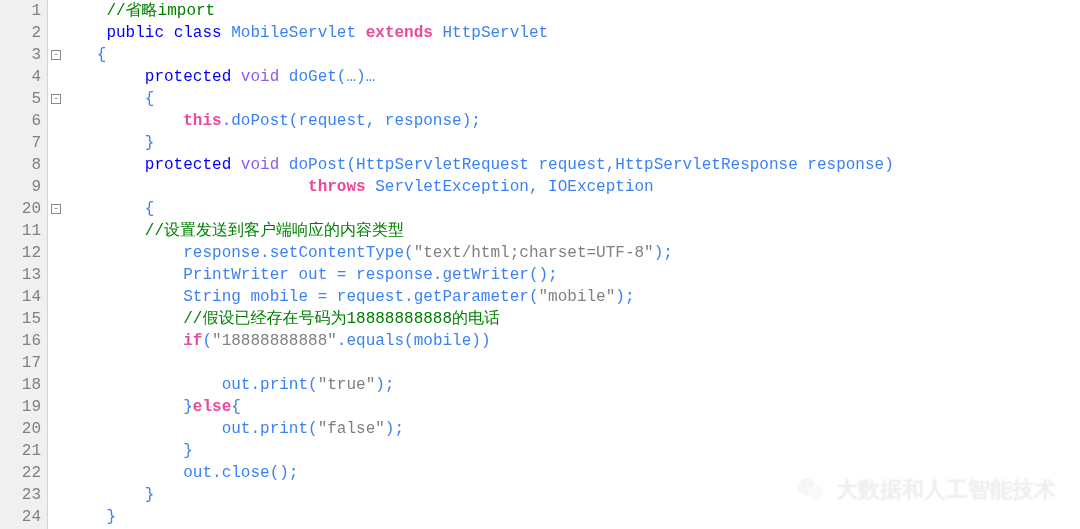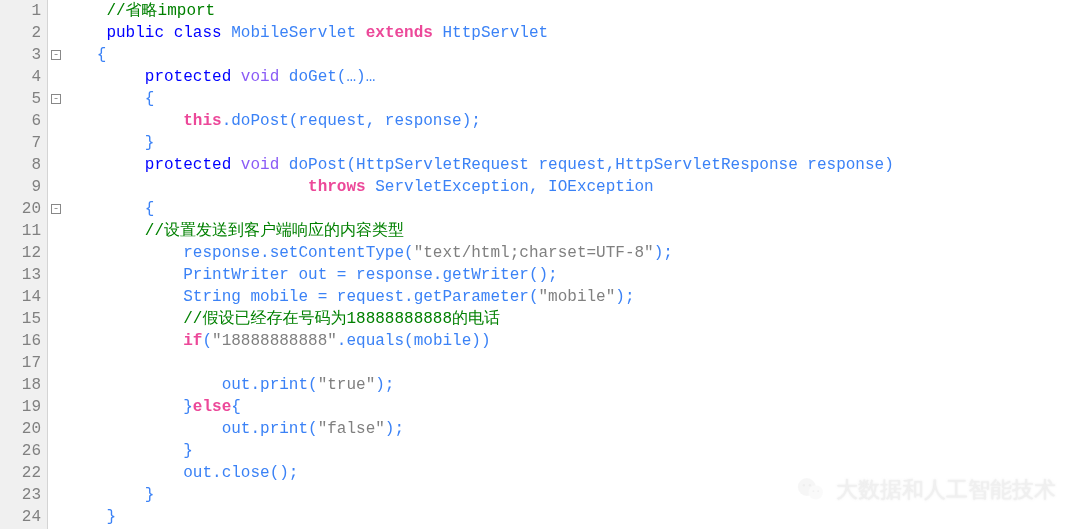--- a/index.html
+++ b/index.html
@@ -106,21 +106,21 @@
       <div>11</div>
       <div>12</div>
       <div>13</div>
       <div>14</div>
       <div>15</div>
       <div>16</div>
       <div>17</div>
       <div>18</div>
       <div>19</div>
       <div>20</div>
-      <div>26</div>
+      <div>21</div>
       <div>22</div>
       <div>23</div>
       <div>24</div>
     </div>
   <div class="fold-col" id="foldcol">
       <div></div>
       <div></div>
       <div><span class="fold-box">-</span></div>
       <div></div>
       <div><span class="fold-box">-</span></div>

